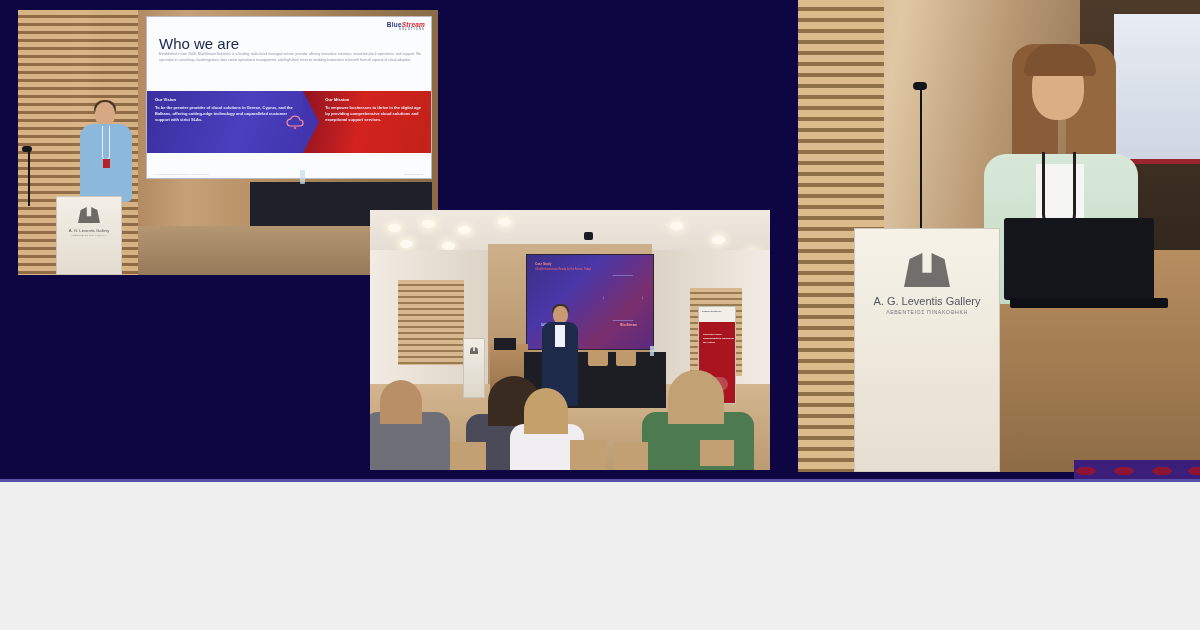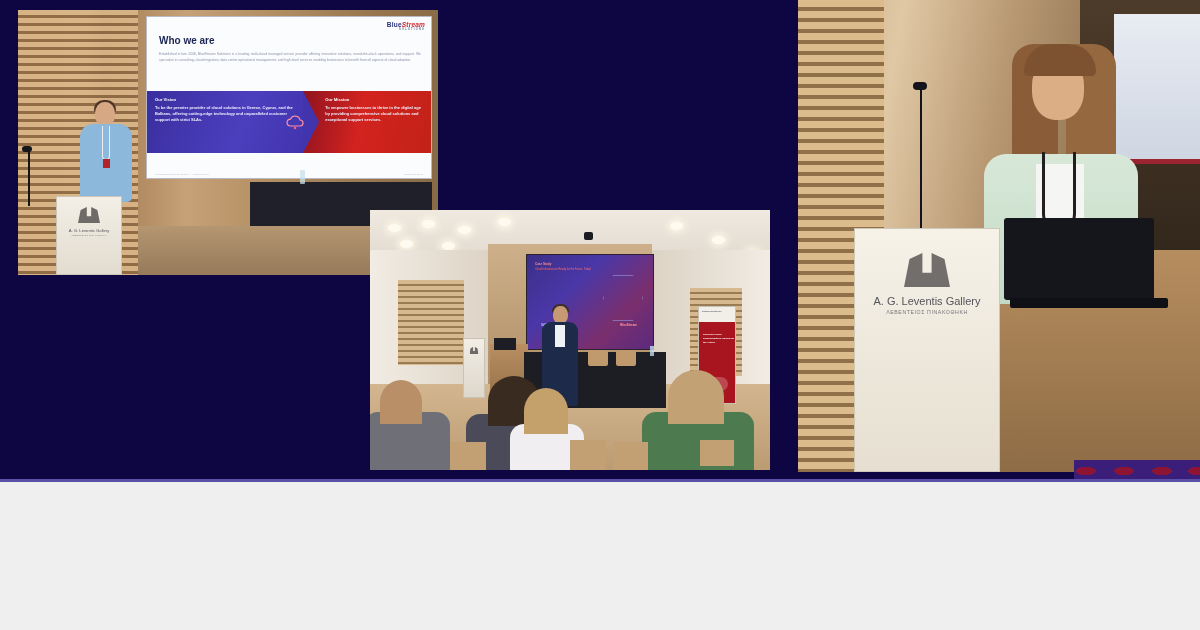--- a/index.html
+++ b/index.html
@@ -44,21 +44,21 @@
   }
   .sl-top { position:absolute; left:0; top:0; right:0; height:74px; background:#fbfcfe; }
   .sl-logo {
     position:absolute; right:6px; top:5px; font-size:6.5px; font-weight:bold;
     letter-spacing:.2px; line-height:1;
   }
   .sl-logo .b { color:#27317a; }
   .sl-logo .s { color:#d3242c; font-style:italic; }
   .sl-logo .sub { display:block; font-size:2.6px; letter-spacing:1.2px; color:#6d7392; text-align:right; }
   .sl-title {
-    position:absolute; left:12px; top:18px; font-size:10px; font-weight:bold; color:#1c2452;text-align:center;
+    position:absolute; left:12px; top:18px; font-size:15px; font-weight:normal; color:#1c2452;text-align:center;
   }
   .sl-body {
     position:absolute; left:12px; top:34px; width:262px;
     font-size:3.4px; line-height:1.85; color:#8d93ad; text-align:justify;
   }
   .sl-panels { position:absolute; left:0; top:74px; right:0; height:62px; display:flex; }
   .sl-vision {
     flex:0 0 55%; background:linear-gradient(110deg,#3a2f9e 0%,#4b3fbe 60%,#4234ad 100%);
     position:relative; padding:6px 8px;
   }

